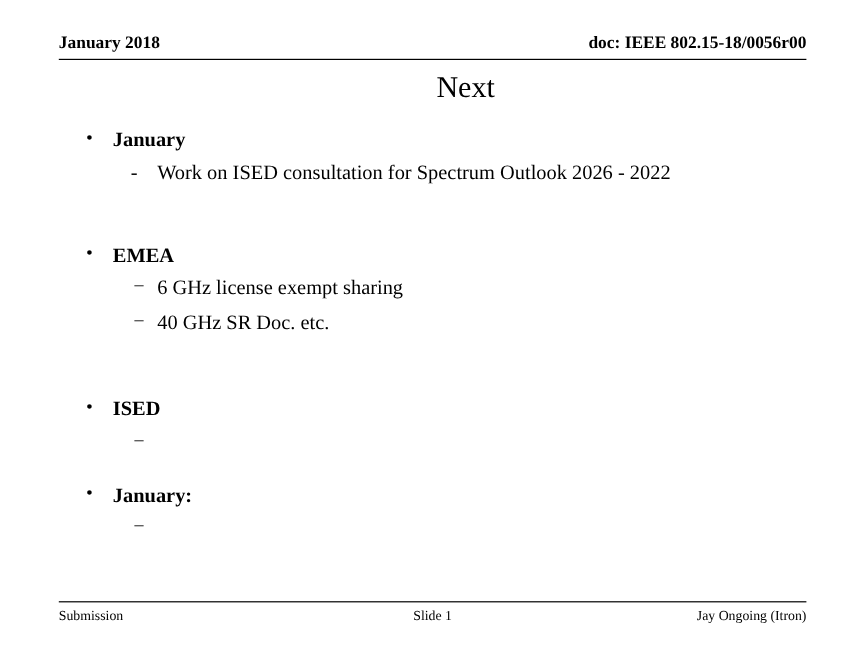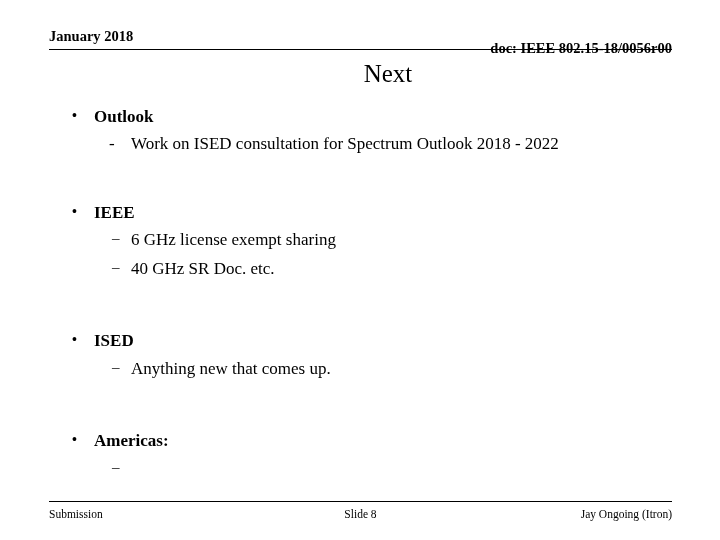--- a/index.html
+++ b/index.html
@@ -34,21 +34,21 @@
     left: 0;
     top: 0;
     font-size: 14.5px;
     font-weight: bold;
     font-family: Liberation Serif, serif;
     white-space: nowrap;
   }
   .header-right {
     position: absolute;
     right: 0;
-    top: 12px;
+    top: 0;
     font-size: 14.5px;
     font-weight: bold;
     font-family: "Liberation Serif", serif;
     white-space: nowrap;
   }
   .header-rule {
     position: absolute;
     left: 49px;
     top: 49px;
     width: 623px;
@@ -163,72 +163,71 @@
   </div>
   <div class="header-rule"></div>
 
   <div class="slide-title">Next</div>
 
   <div class="body">
 
     <div class="block">
       <div class="lvl1">
         <span class="bullet">•</span>
-        <span>Outlook</span>
+        <span>January</span>
       </div>
       <div class="lvl2">
         <span class="bullet">-</span>
-        <span>Work on ISED consultation for Spectrum Outlook 2018 - 2022</span>
+        <span>Work on ISED consultation for Spectrum Outlook 2026 - 2022</span>
       </div>
     </div>
 
     <div class="spacer-md"></div>
 
     <div class="block">
       <div class="lvl1">
         <span class="bullet">•</span>
-        <span>IEEE</span>
+        <span>EMEA</span>
       </div>
       <div class="lvl2 dash-sm">
         <span class="bullet">–</span>
         <span>6 GHz license exempt sharing</span>
       </div>
       <div class="lvl2 dash-sm">
         <span class="bullet">–</span>
         <span>40 GHz  SR Doc. etc.</span>
       </div>
     </div>
 
     <div class="spacer-lg"></div>
 
     <div class="block">
       <div class="lvl1">
         <span class="bullet">•</span>
         <span>ISED</span>
       </div>
       <div class="lvl2 dash-sm">
         <span class="bullet">–</span>
-        <span>Anything new that comes up.</span>
       </div>
     </div>
 
     <div class="spacer-lg"></div>
 
     <div class="block">
       <div class="lvl1">
         <span class="bullet">•</span>
-        <span>Americas:</span>
+        <span>January:</span>
       </div>
       <div class="lvl2 dash-sm">
         <span class="bullet">–</span>
       </div>
     </div>
 
   </div>
 
   <div class="footer-rule"></div>
   <div class="footer">
-    <div class="footer-center">Slide 8</div>
+    <div class="footer-center">Slide 1</div>
     <div class="footer-left">Submission</div>
     <div class="footer-right">Jay Ongoing (Itron)</div>
   </div>
 
 </div>
 
 </body></html>

